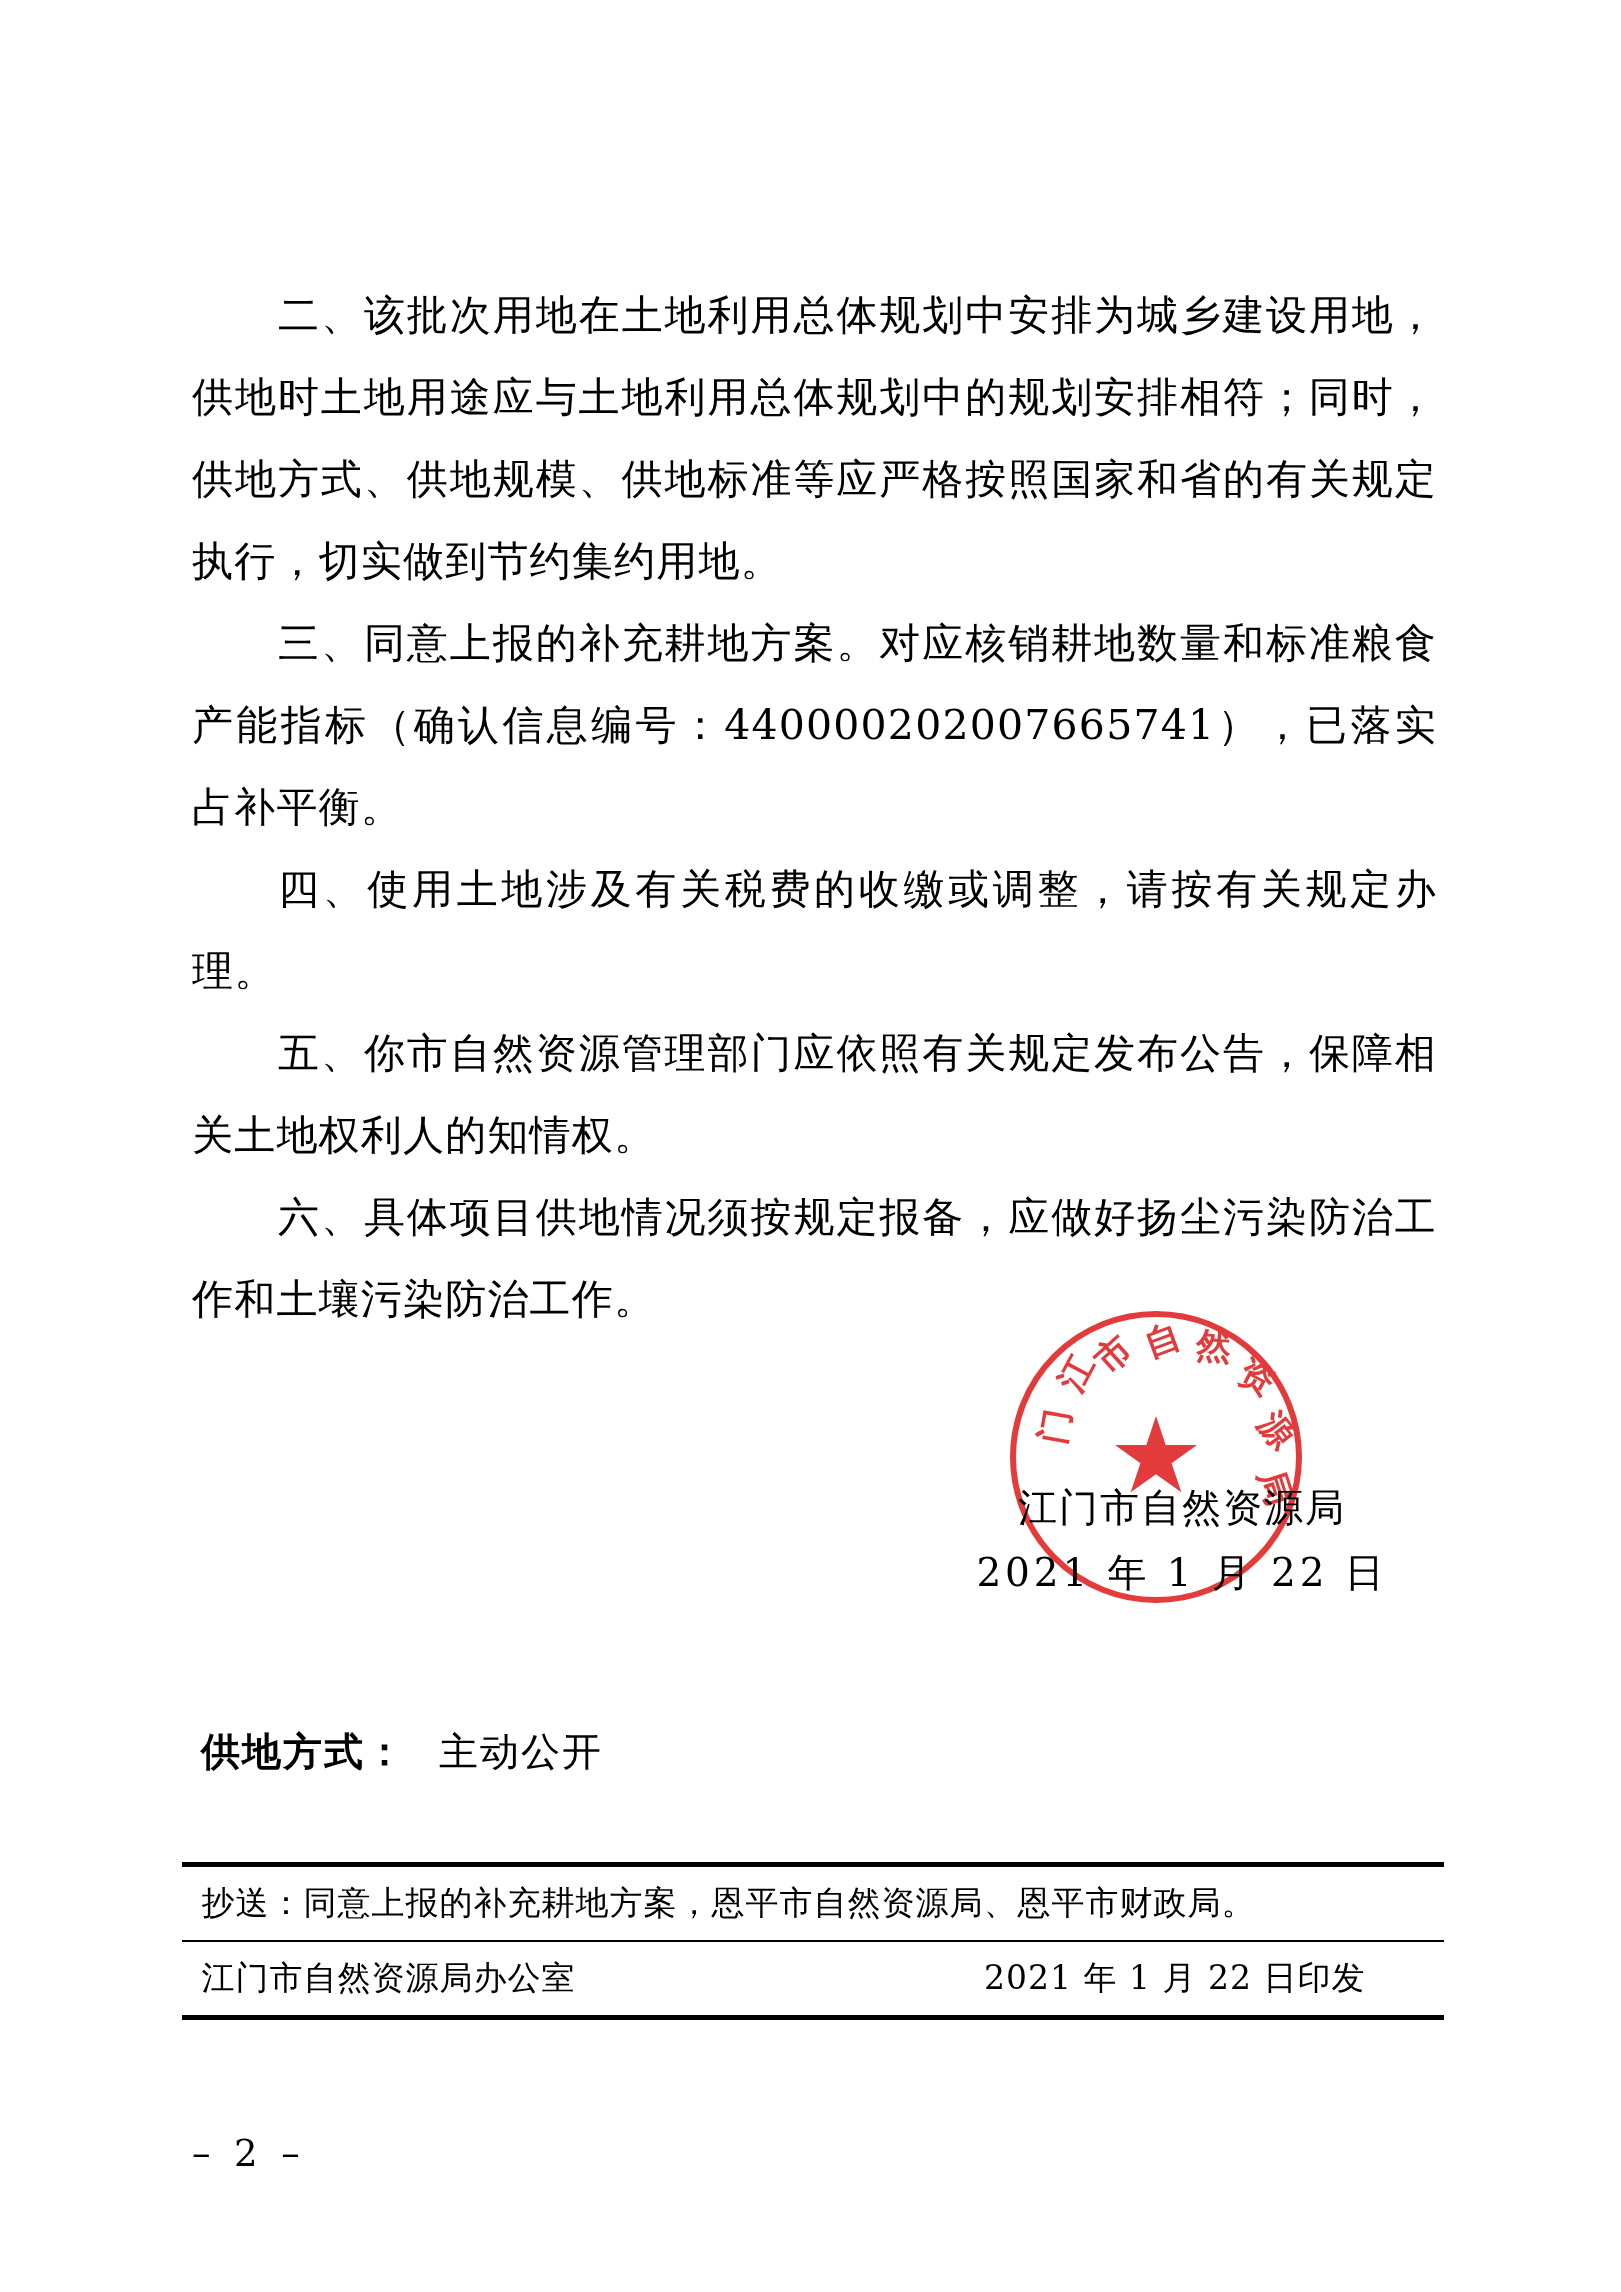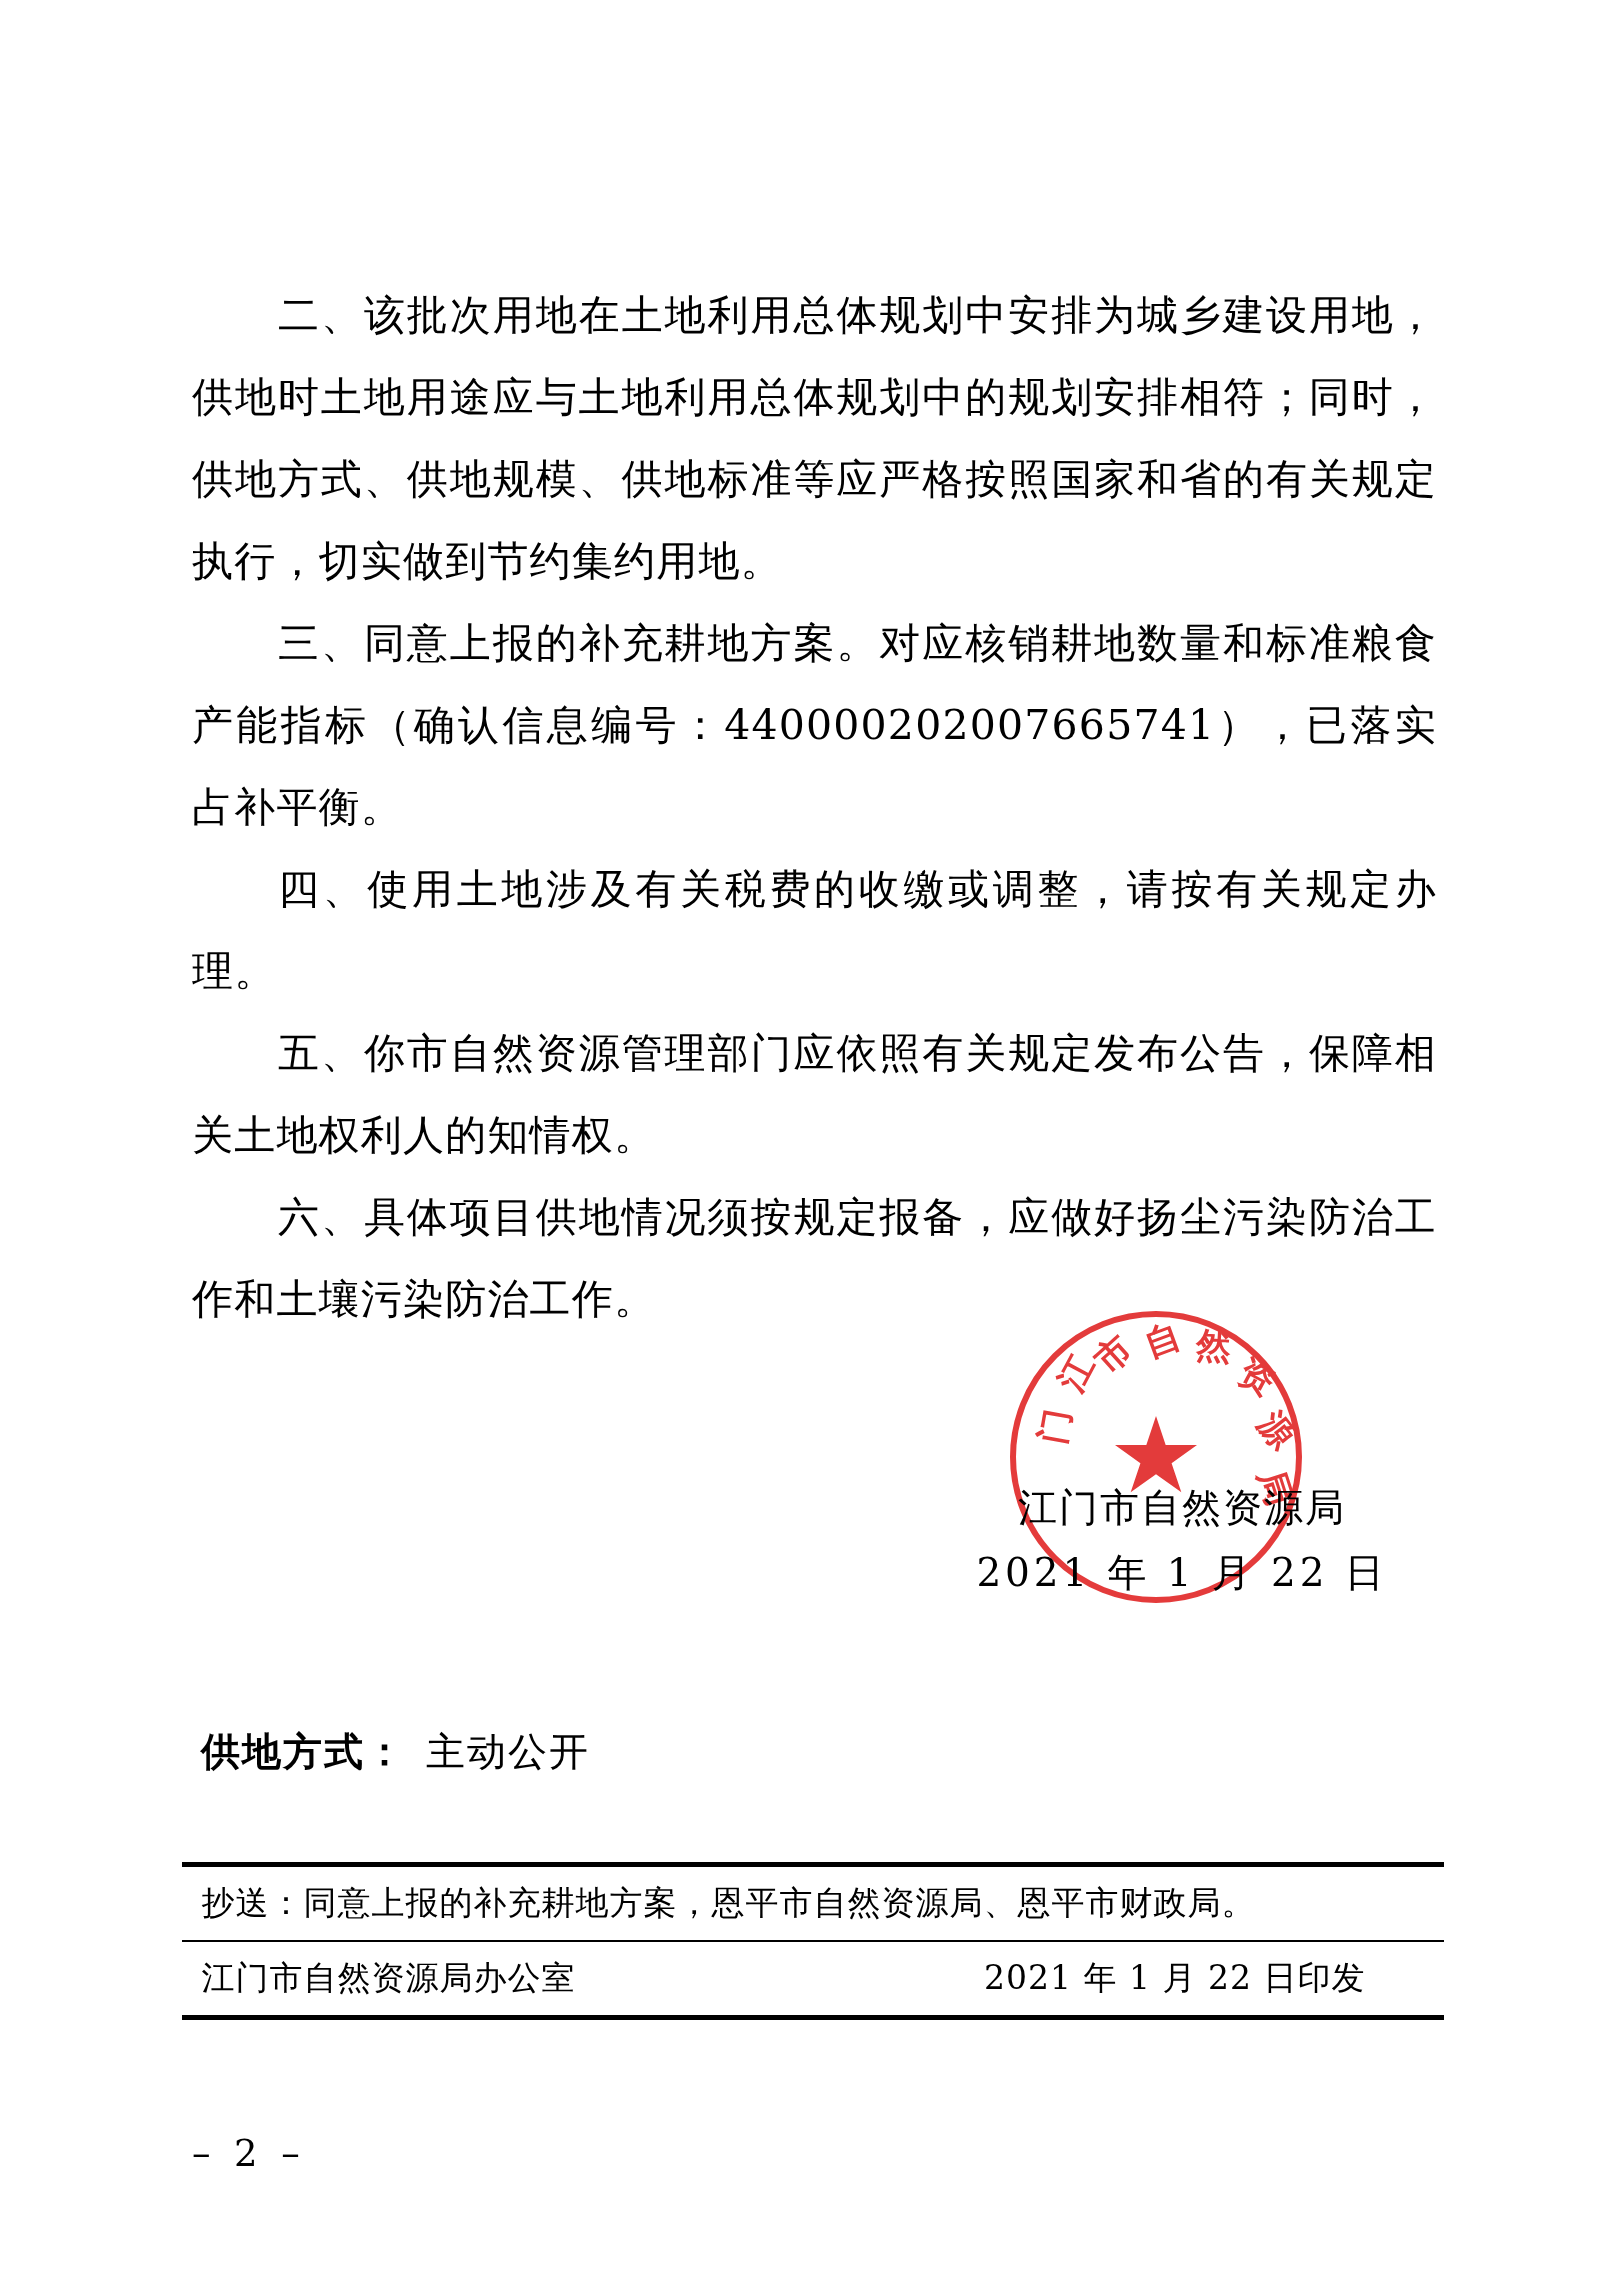--- a/index.html
+++ b/index.html
@@ -110,21 +110,21 @@
     top: 1725px;
     font-size: 39px;
     letter-spacing: 2px;
     white-space: nowrap;
   }
   .disclosure .label {
     font-weight: bold;
     font-family: "DejaVu Sans", "Liberation Sans", sans-serif;
   }
   .disclosure .value {
-    margin-left: 20px;
+    margin-left: 33px;
     font-family: "DejaVu Serif", "Liberation Serif", serif;
   }
 
   
   .footer {
     position: absolute;
     left: 182px;
     top: 1862px;
     width: 1262px;
   }

